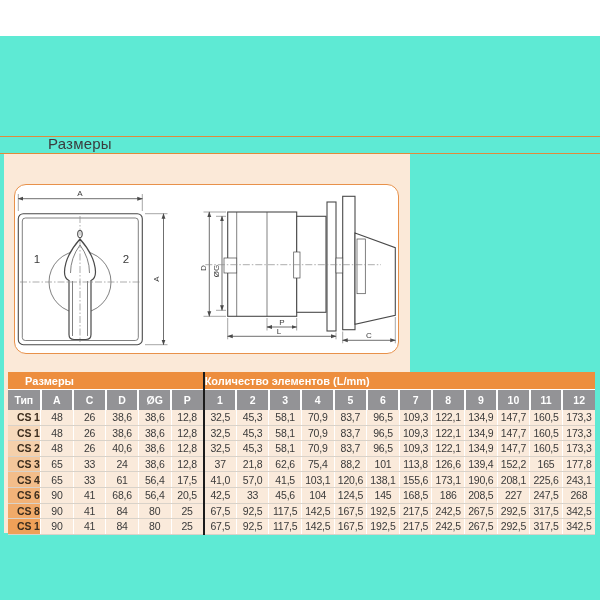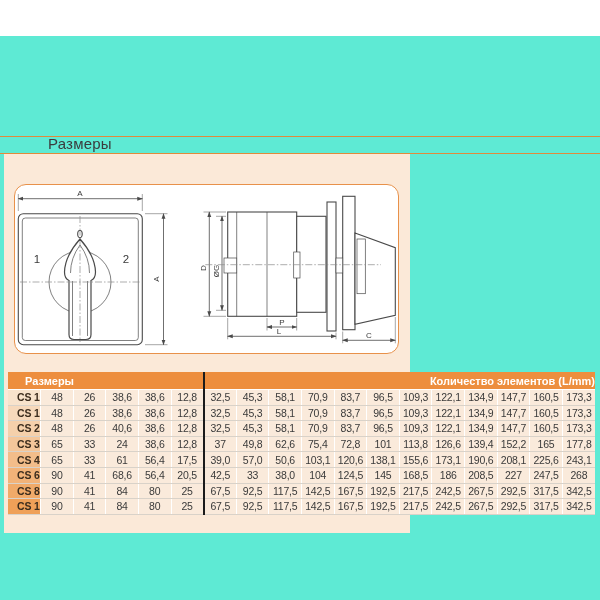--- a/index.html
+++ b/index.html
@@ -31,21 +31,21 @@
 
   
   .dim-table-wrap{position:absolute;left:8px;top:336px;width:587px;}
   table.dim-table{border-collapse:collapse;table-layout:fixed;width:587px;
                   font-family:"Liberation Sans",sans-serif;}
   .dim-table th,.dim-table td{padding:0;margin:0;overflow:hidden;white-space:nowrap;}
 
   .group-row th{height:17px;background:#ED8E3E;color:#ffffff;font-size:11px;font-weight:bold;
                 border-bottom:1px solid #ffffff;}
   th.gh-left{text-align:left;padding-left:17px;}
-  th.gh-right{text-align:right;}
+  th.gh-right{text-align:left;}
 
   .sub-row th{height:20px;background:#939396;color:#ffffff;font-size:10.5px;font-weight:bold;
               text-align:center;border-left:2px solid #ffffff;}
   .sub-row th:first-child{border-left:none;}
   .sub-row th.type-col{width:56px;}
   .sub-row th.dim-col{width:31px;}
 
   .dim-table td{height:14.6px;background:#FAEADB;border-left:1px solid #ffffff;
                 border-bottom:1px solid #D9D2C9;font-size:10.5px;color:#3A3A3A;
                 text-align:center;letter-spacing:-.2px;}
@@ -148,20 +148,40 @@
     </div>
   </div>
 
   <div class="dim-table-wrap">
     <table class="dim-table">
       <thead>
         <tr class="group-row">
           <th class="gh-left" colspan="6">Размеры</th>
           <th class="gh-right divL" colspan="12">Количество элементов (L/mm)</th>
         </tr>
+        <tr class="sub-row" id="subheader-row">
+            <th class="type-col">Тип</th>
+            <th class="dim-col">A</th>
+            <th class="dim-col">C</th>
+            <th class="dim-col">D</th>
+            <th class="dim-col">ØG</th>
+            <th class="dim-col">P</th>
+            <th class="num-col divL">1</th>
+            <th class="num-col">2</th>
+            <th class="num-col">3</th>
+            <th class="num-col">4</th>
+            <th class="num-col">5</th>
+            <th class="num-col">6</th>
+            <th class="num-col">7</th>
+            <th class="num-col">8</th>
+            <th class="num-col">9</th>
+            <th class="num-col">10</th>
+            <th class="num-col">11</th>
+            <th class="num-col">12</th>
+          </tr>
       </thead>
       <tbody id="table-body">
           <tr>
             <td class="type-cell" style="background: rgb(248, 227, 204);">CS 10</td>
             <td>48</td>
             <td>26</td>
             <td>38,6</td>
             <td>38,6</td>
             <td>12,8</td>
             <td class="divL">32,5</td>
@@ -218,62 +238,62 @@
             <td>173,3</td>
           </tr>
           <tr>
             <td class="type-cell" style="background: rgb(244, 198, 154);">CS 32</td>
             <td>65</td>
             <td>33</td>
             <td>24</td>
             <td>38,6</td>
             <td>12,8</td>
             <td class="divL">37</td>
-            <td>49,8</td>
+            <td>21,8</td>
             <td>62,6</td>
             <td>75,4</td>
-            <td>72,8</td>
+            <td>88,2</td>
             <td>101</td>
             <td>113,8</td>
             <td>126,6</td>
             <td>139,4</td>
             <td>152,2</td>
             <td>165</td>
             <td>177,8</td>
           </tr>
           <tr>
             <td class="type-cell" style="background: rgb(243, 189, 138);">CS 40</td>
             <td>65</td>
             <td>33</td>
             <td>61</td>
             <td>56,4</td>
             <td>17,5</td>
-            <td class="divL">39,0</td>
+            <td class="divL">41,0</td>
             <td>57,0</td>
-            <td>50,6</td>
+            <td>41,5</td>
             <td>103,1</td>
             <td>120,6</td>
             <td>138,1</td>
             <td>155,6</td>
             <td>173,1</td>
             <td>190,6</td>
             <td>208,1</td>
             <td>225,6</td>
             <td>243,1</td>
           </tr>
           <tr>
             <td class="type-cell" style="background: rgb(242, 179, 121);">CS 63</td>
             <td>90</td>
             <td>41</td>
             <td>68,6</td>
             <td>56,4</td>
             <td>20,5</td>
             <td class="divL">42,5</td>
             <td>33</td>
-            <td>38,0</td>
+            <td>45,6</td>
             <td>104</td>
             <td>124,5</td>
             <td>145</td>
             <td>168,5</td>
             <td>186</td>
             <td>208,5</td>
             <td>227</td>
             <td>247,5</td>
             <td>268</td>
           </tr>

